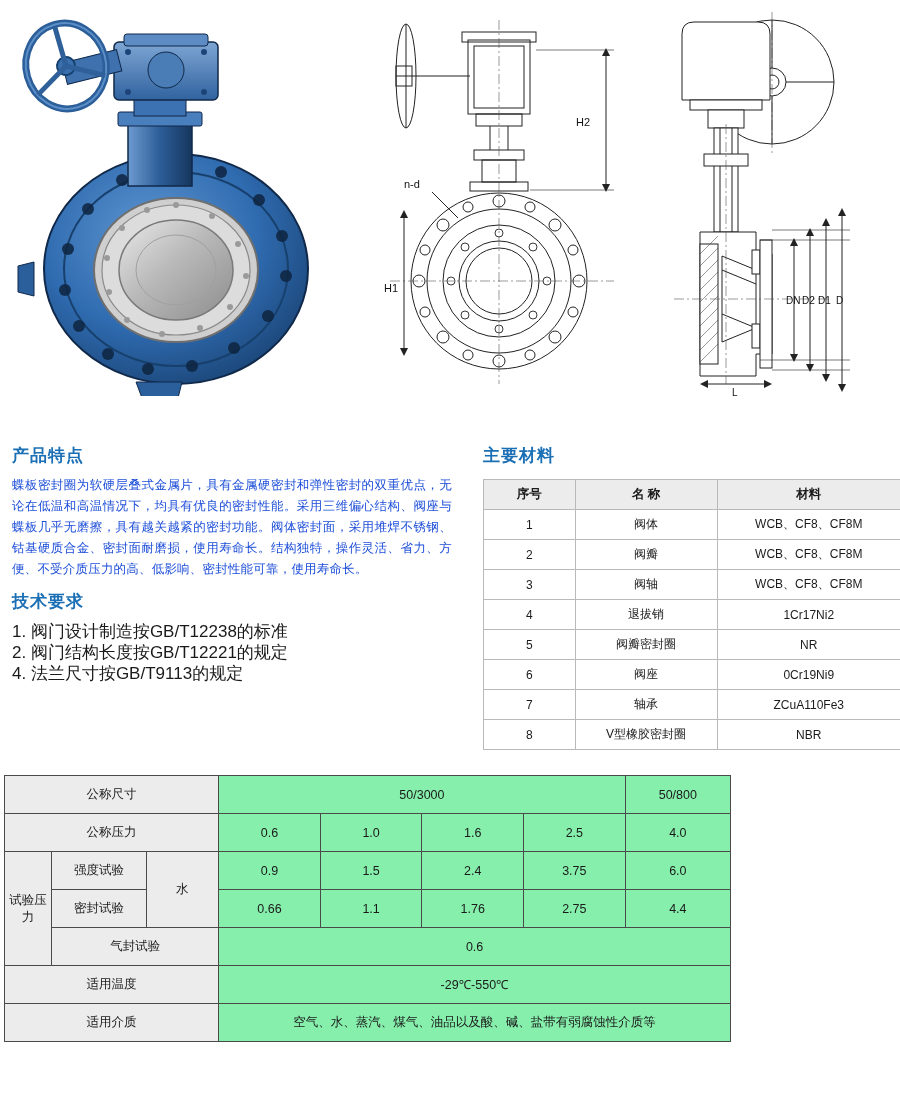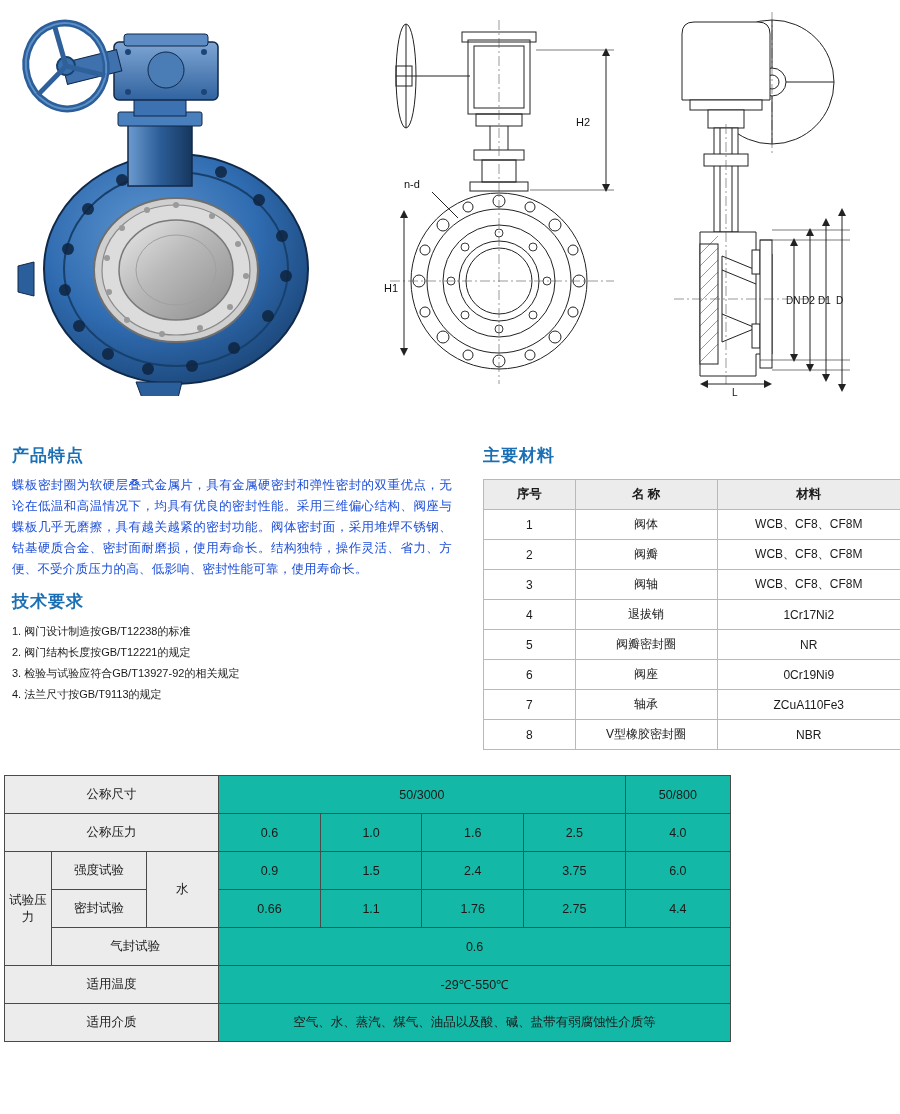--- a/index.html
+++ b/index.html
@@ -27,42 +27,42 @@
     color:#1b6fb5; font-size:17px; font-weight:bold; letter-spacing:1px;margin-top:36px;
   }
 
   
   .left-col { position:absolute; left:12px; top:408px; width:440px; }
   .para {
     font-size:12.5px; line-height:21px; color:#1d4ed8; margin-top:8px;
     text-align:justify; letter-spacing:0.2px;
   }
   .tech-title { margin-top:10px;font-family:Liberation Mono, monospace; }
-  .tech-list { margin-top:8px; font-size:11px; line-height:21px; }
+  .tech-list { margin-top:8px; font-size:17px; line-height:21px; }
   .tech-list div { white-space:nowrap; }
 
   
   .right-col { position:absolute; left:483px; top:408px; width:418px; }
   table { border-collapse: collapse; width:100%; }
   .mat-table { margin-top:12px; font-size:12px; }
   .mat-table th, .mat-table td {
     border:1px solid #b9b9b9; text-align:center; padding:6px 2px; height:29px;
   }
   .mat-table thead th { background:#ececec; font-weight:bold; font-size:12.5px; }
   .mat-table tbody td { background:#fff; }
 
   
   .perf-title { position:absolute; left:12px; top:742px; }
   .perf-wrap { position:absolute; left:4px; top:775px; width:727px; }
   .perf-table { font-size:12.5px; }
   .perf-table td {
     border:1px solid #4a4a4a; text-align:center; padding:8px 2px; height:38px;
   }
   .perf-table td.lbl { background:#ececec; font-weight:normal; }
-  .perf-table td.val { background:#14b8a6; }
+  .perf-table td.val { background:#86efac; }
 </style>
 </head>
 <body>
 
 <div class="page">
 
   <div class="illus">
 
     <svg class="photo" viewBox="0 0 350 392">
       <defs>
@@ -332,21 +332,20 @@
   </div>
 
   <div class="left-col">
     <div class="h-blue">产品特点</div>
     <div class="para">蝶板密封圈为软硬层叠式金属片，具有金属硬密封和弹性密封的双重优点，无论在低温和高温情况下，均具有优良的密封性能。采用三维偏心结构、阀座与蝶板几乎无磨擦，具有越关越紧的密封功能。阀体密封面，采用堆焊不锈钢、钴基硬质合金、密封面耐磨损，使用寿命长。结构独特，操作灵活、省力、方便、不受介质压力的高、低影响、密封性能可靠，使用寿命长。</div>
 
     <div class="h-blue tech-title">技术要求</div>
     <div class="tech-list">
       <div>1. 阀门设计制造按GB/T12238的标准</div>
       <div>2. 阀门结构长度按GB/T12221的规定</div>
-      <div>3. 检验与试验应符合GB/T13927-92的相关规定</div>
       <div>4. 法兰尺寸按GB/T9113的规定</div>
     </div>
   </div>
 
   <div class="right-col">
     <div class="h-blue">主要材料</div>
     <table class="mat-table">
       <thead>
         <tr>
           <th style="width:22%">序号</th>

